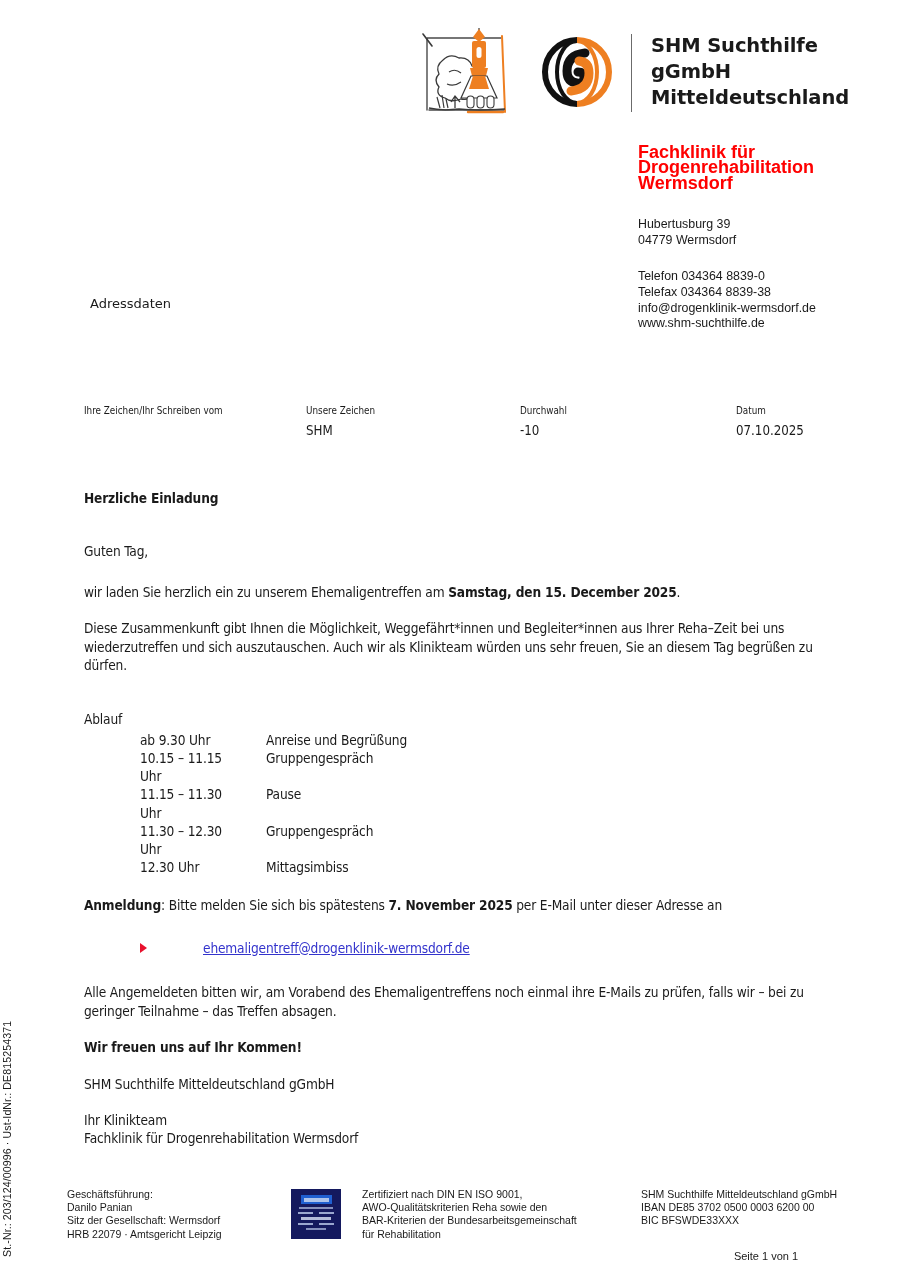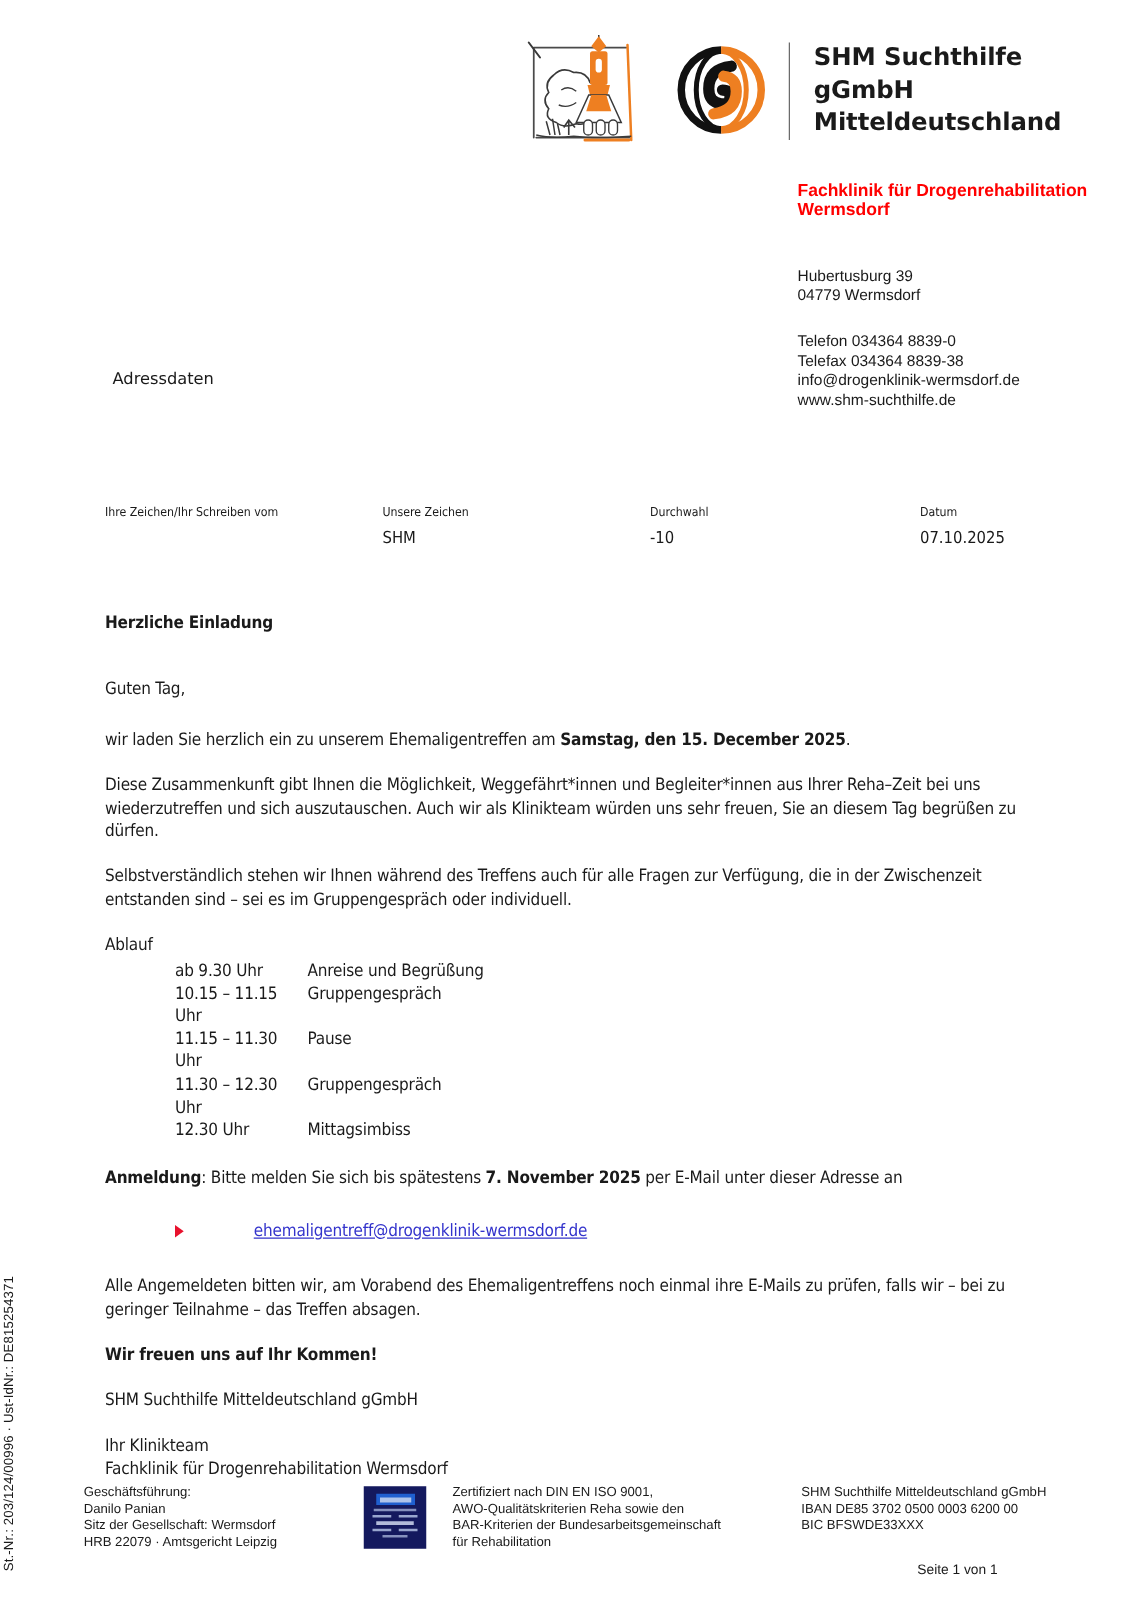--- a/index.html
+++ b/index.html
@@ -74,23 +74,23 @@
     top: 145px;
     width: 250px;
     font-family: "Liberation Sans", sans-serif;
     font-size: 12.4px;
     line-height: 15.6px;
     color: #1a1a1a;
   }
   .contact-title {
     color: #ff0000;
     font-weight: bold;
-    font-size: 14px;
+    font-size: 18px;
     line-height: 15.4px;
-    margin-bottom: 16px;
+    margin-bottom: 4px;
   }
   .contact-gap-a { height: 22px; }
   .contact-gap-b { height: 21px; }
   .contact-line { white-space: nowrap; }
 
   
   .sender-line {
     position: absolute;
     left: 84px;
     top: 194px;
@@ -165,20 +165,21 @@
   .sp-18 { height: 18px; }
   b, .bold { font-weight: bold; }
 
   
   .schedule {
     margin-top: 2px;
   }
   .schedule-row {
     display: flex;
     line-height: 18.2px;
+    gap: 20px;
   }
   .sched-time {
     width: 162px;
     flex: 0 0 162px;
     padding-left: 56px;
   }
   .sched-desc { flex: 1 1 auto; }
 
   
   .maillink-row {
@@ -410,21 +411,20 @@
     <div class="sp-35"></div>
     <p>Guten Tag,</p>
 
     <div class="sp-22"></div>
     <p><span>wir laden Sie herzlich ein zu unserem Ehemaligentreffen am </span><b>Samstag, den 15. December 2025</b><span>.</span></p>
 
     <div class="sp-18"></div>
     <p>Diese Zusammenkunft gibt Ihnen die Möglichkeit, Weggefährt*innen und Begleiter*innen aus Ihrer Reha–Zeit bei uns wiederzutreffen und sich auszutauschen. Auch wir als Klinikteam würden uns sehr freuen, Sie an diesem Tag begrüßen zu dürfen.</p>
 
     <div class="sp-18"></div>
-    <p>Selbstverständlich stehen wir Ihnen während des Treffens auch für alle Fragen zur Verfügung, die in der Zwischenzeit entstanden sind – sei es im Gruppengespräch oder individuell.</p>
 
     <div class="sp-18"></div>
     <p>Ablauf</p>
 
     <div class="schedule">
       <div class="schedule-row">
         <span class="sched-time">ab 9.30 Uhr</span>
         <span class="sched-desc">Anreise und Begrüßung</span>
       </div>
       <div class="schedule-row">

